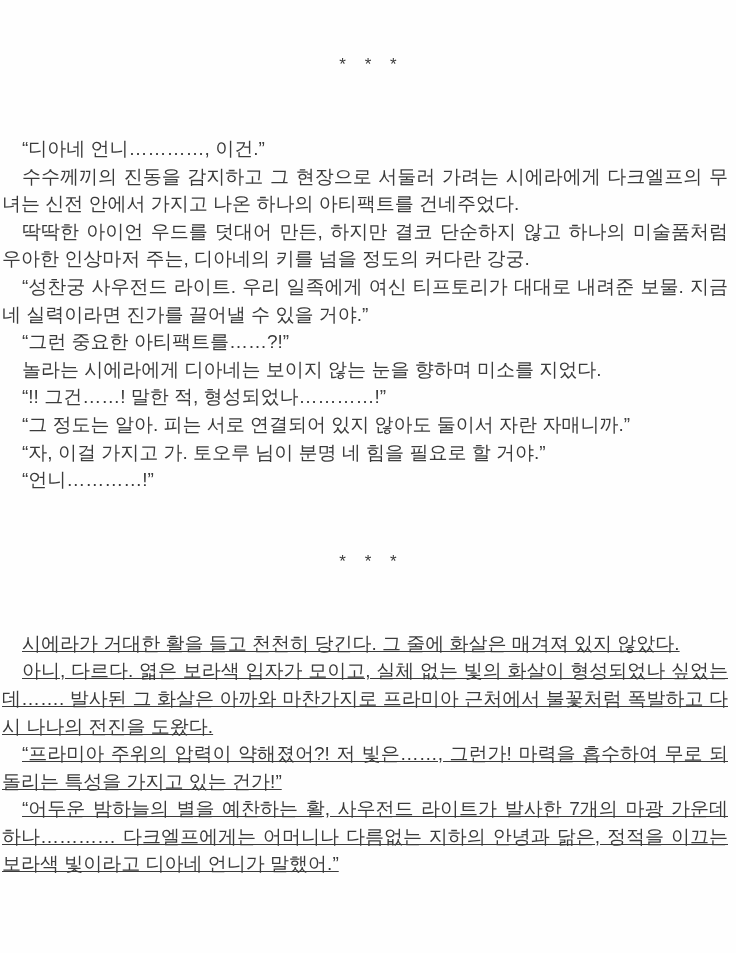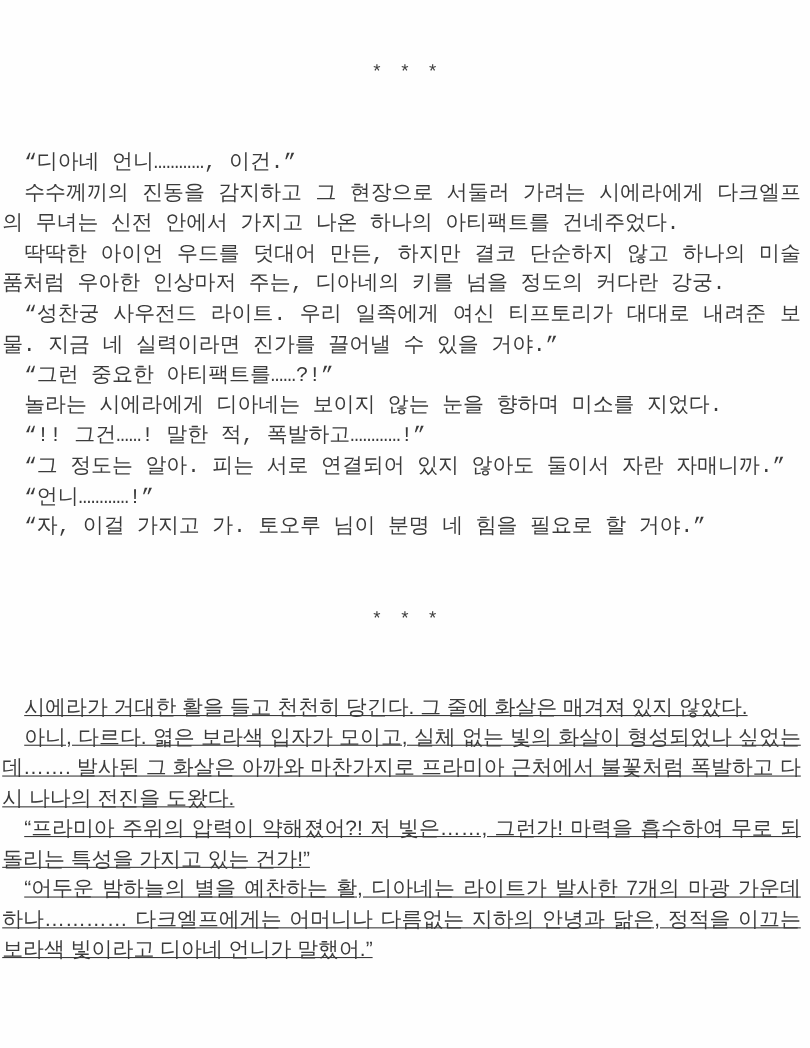--- a/index.html
+++ b/index.html
@@ -27,49 +27,49 @@
   }
   .sep-1 { padding-top: 55px; }
   .sep-2 { margin-top: 58px; }
   .section {
     font-size: 19px;
     line-height: 27.6px;
     text-align: justify;
     padding: 0 8px 0 2px;
     word-break: normal;
   }
-  .sec-1 { margin-top: 60px; font-family: Liberation Mono, monospace; }
+  .sec-1 { margin-top: 60px; }
   .sec-2 { margin-top: 58px; text-decoration: underline; }
   .section p {
     margin: 0;
     text-indent: 20px;
   }
 </style>
 </head>
 <body>
 
 <div class="page">
 
   <div class="separator sep-1">* * *</div>
 
   <div class="section sec-1">
     <p>“디아네 언니…………, 이건.”</p>
     <p>수수께끼의 진동을 감지하고 그 현장으로 서둘러 가려는 시에라에게 다크엘프의 무녀는 신전 안에서 가지고 나온 하나의 아티팩트를 건네주었다.</p>
     <p>딱딱한 아이언 우드를 덧대어 만든, 하지만 결코 단순하지 않고 하나의 미술품처럼 우아한 인상마저 주는, 디아네의 키를 넘을 정도의 커다란 강궁.</p>
     <p>“성찬궁 사우전드 라이트. 우리 일족에게 여신 티프토리가 대대로 내려준 보물. 지금 네 실력이라면 진가를 끌어낼 수 있을 거야.”</p>
     <p>“그런 중요한 아티팩트를……?!”</p>
     <p>놀라는 시에라에게 디아네는 보이지 않는 눈을 향하며 미소를 지었다.</p>
-    <p>“!! 그건……! 말한 적, 폭발하고…………!”</p>
+    <p>“!! 그건……! 말한 적, 형성되었나…………!”</p>
     <p>“그 정도는 알아. 피는 서로 연결되어 있지 않아도 둘이서 자란 자매니까.”</p>
+    <p>“자, 이걸 가지고 가. 토오루 님이 분명 네 힘을 필요로 할 거야.”</p>
     <p>“언니…………!”</p>
-    <p>“자, 이걸 가지고 가. 토오루 님이 분명 네 힘을 필요로 할 거야.”</p>
   </div>
 
   <div class="separator sep-2">* * *</div>
 
   <div class="section sec-2">
     <p>시에라가 거대한 활을 들고 천천히 당긴다. 그 줄에 화살은 매겨져 있지 않았다.</p>
     <p>아니, 다르다. 엷은 보라색 입자가 모이고, 실체 없는 빛의 화살이 형성되었나 싶었는데……. 발사된 그 화살은 아까와 마찬가지로 프라미아 근처에서 불꽃처럼 폭발하고 다시 나나의 전진을 도왔다.</p>
     <p>“프라미아 주위의 압력이 약해졌어?! 저 빛은……, 그런가! 마력을 흡수하여 무로 되돌리는 특성을 가지고 있는 건가!”</p>
-    <p>“어두운 밤하늘의 별을 예찬하는 활, 디아네는 라이트가 발사한 7개의 마광 가운데 하나………… 다크엘프에게는 어머니나 다름없는 지하의 안녕과 닮은, 정적을 이끄는 보라색 빛이라고 디아네 언니가 말했어.”</p>
+    <p>“어두운 밤하늘의 별을 예찬하는 활, 사우전드 라이트가 발사한 7개의 마광 가운데 하나………… 다크엘프에게는 어머니나 다름없는 지하의 안녕과 닮은, 정적을 이끄는 보라색 빛이라고 디아네 언니가 말했어.”</p>
   </div>
 
 </div>
 
 </body></html>

